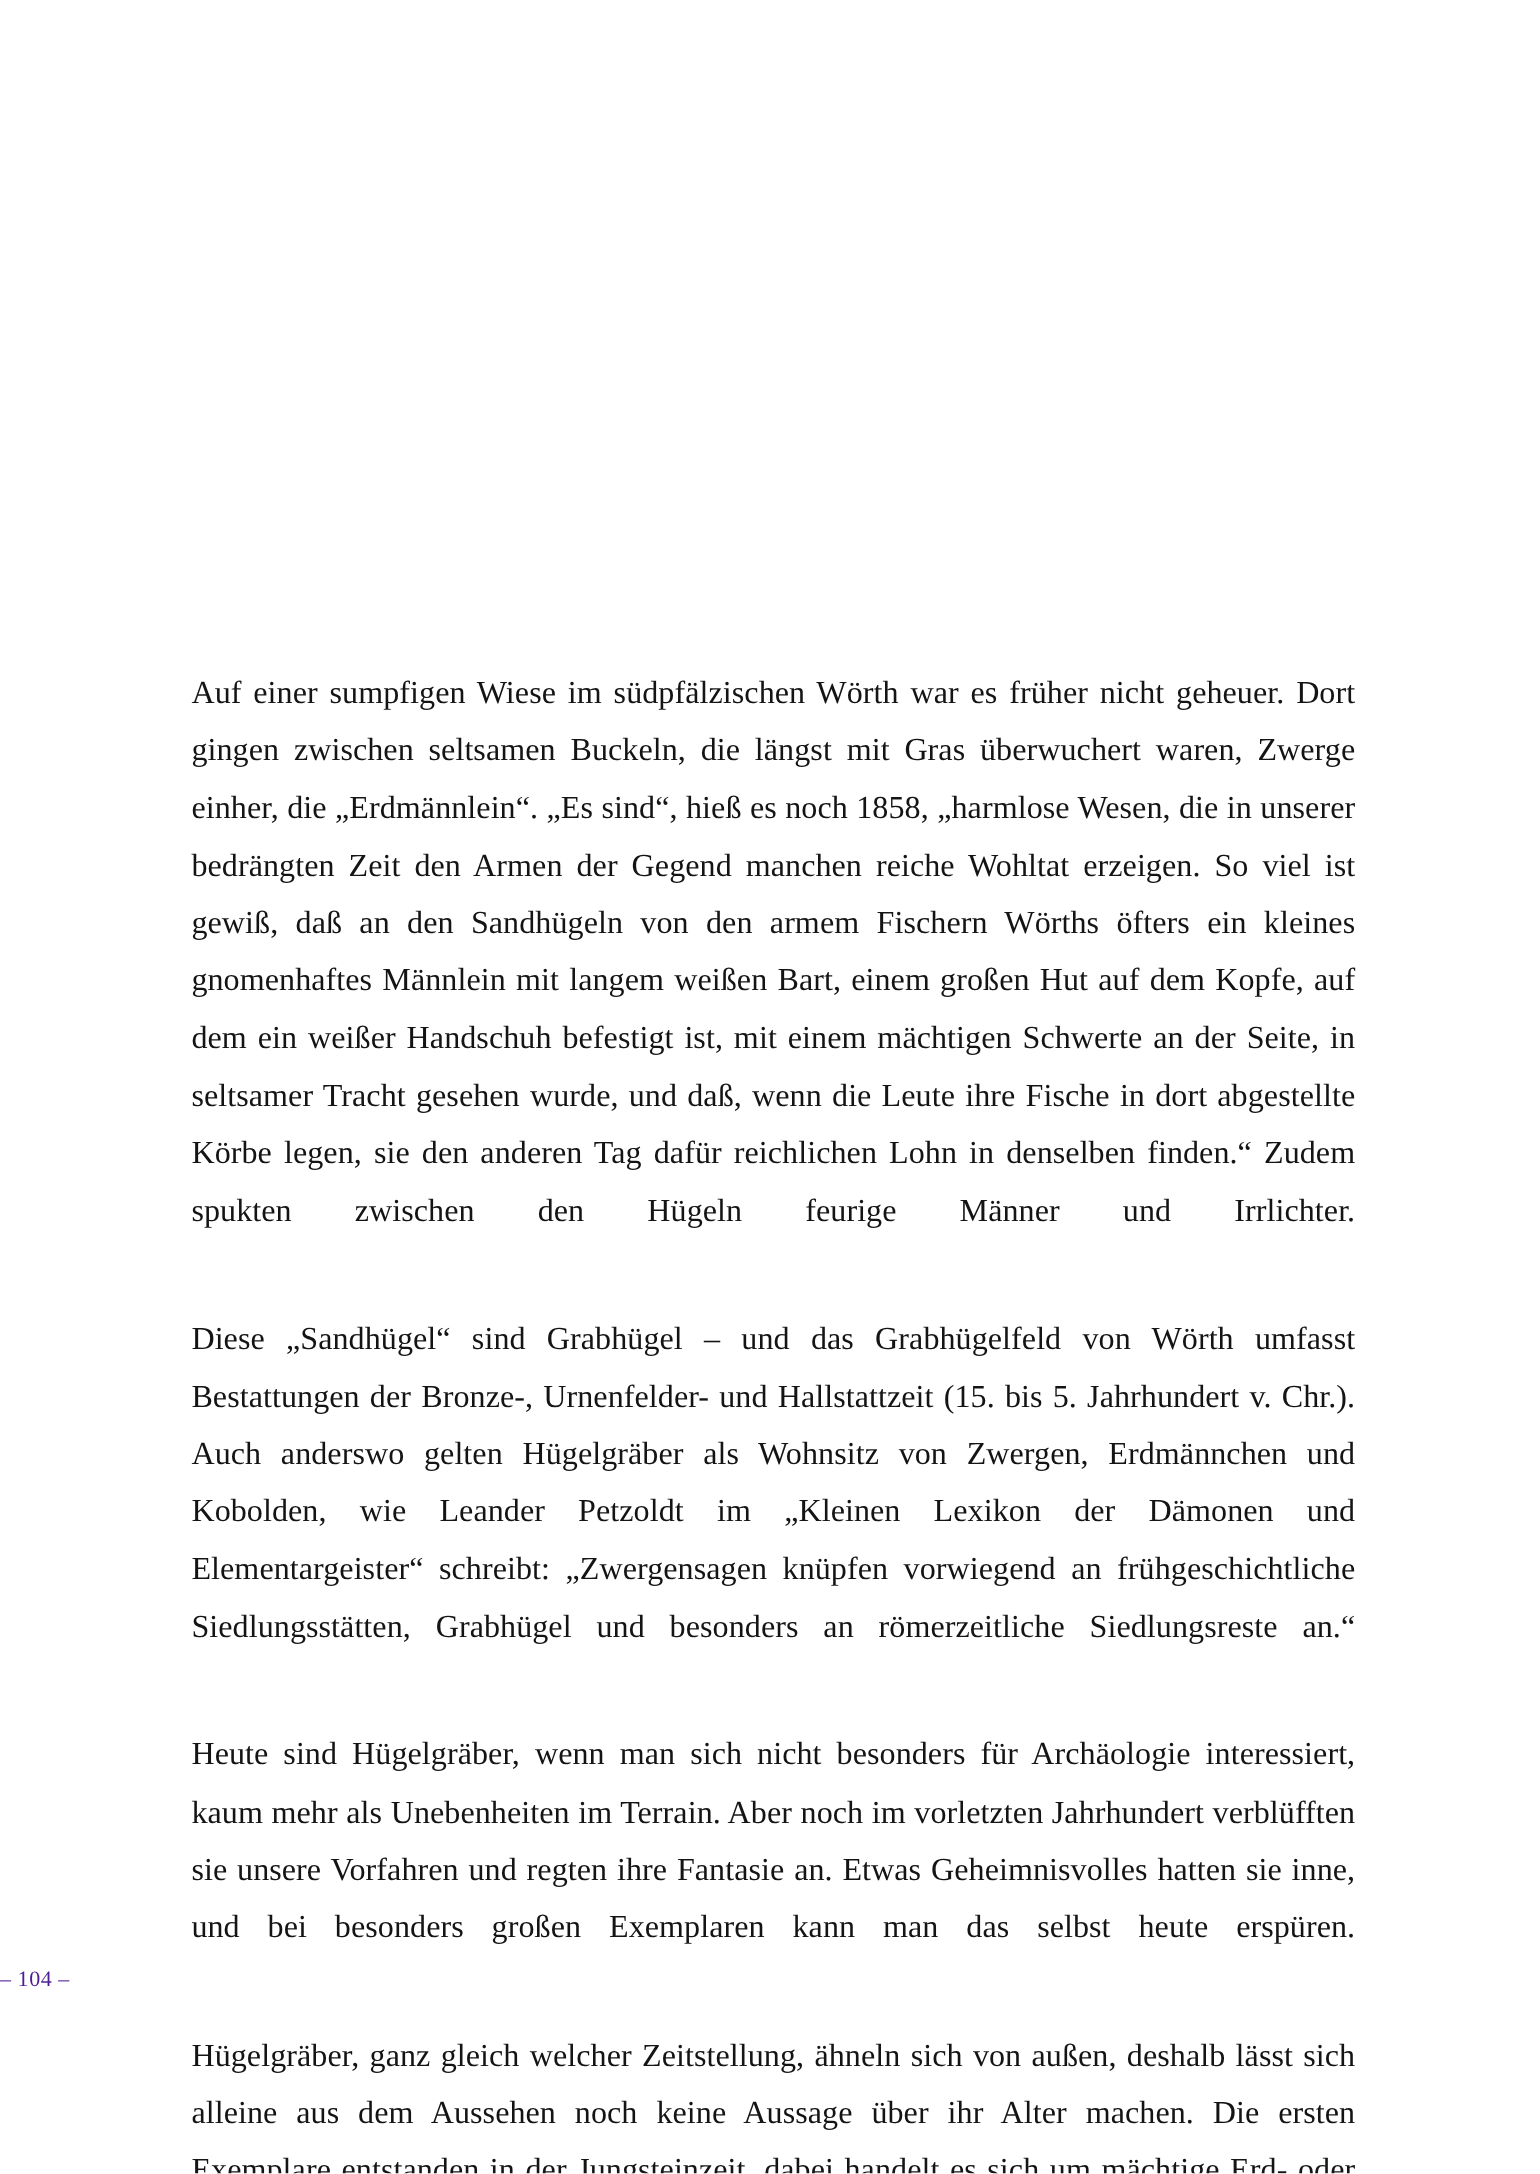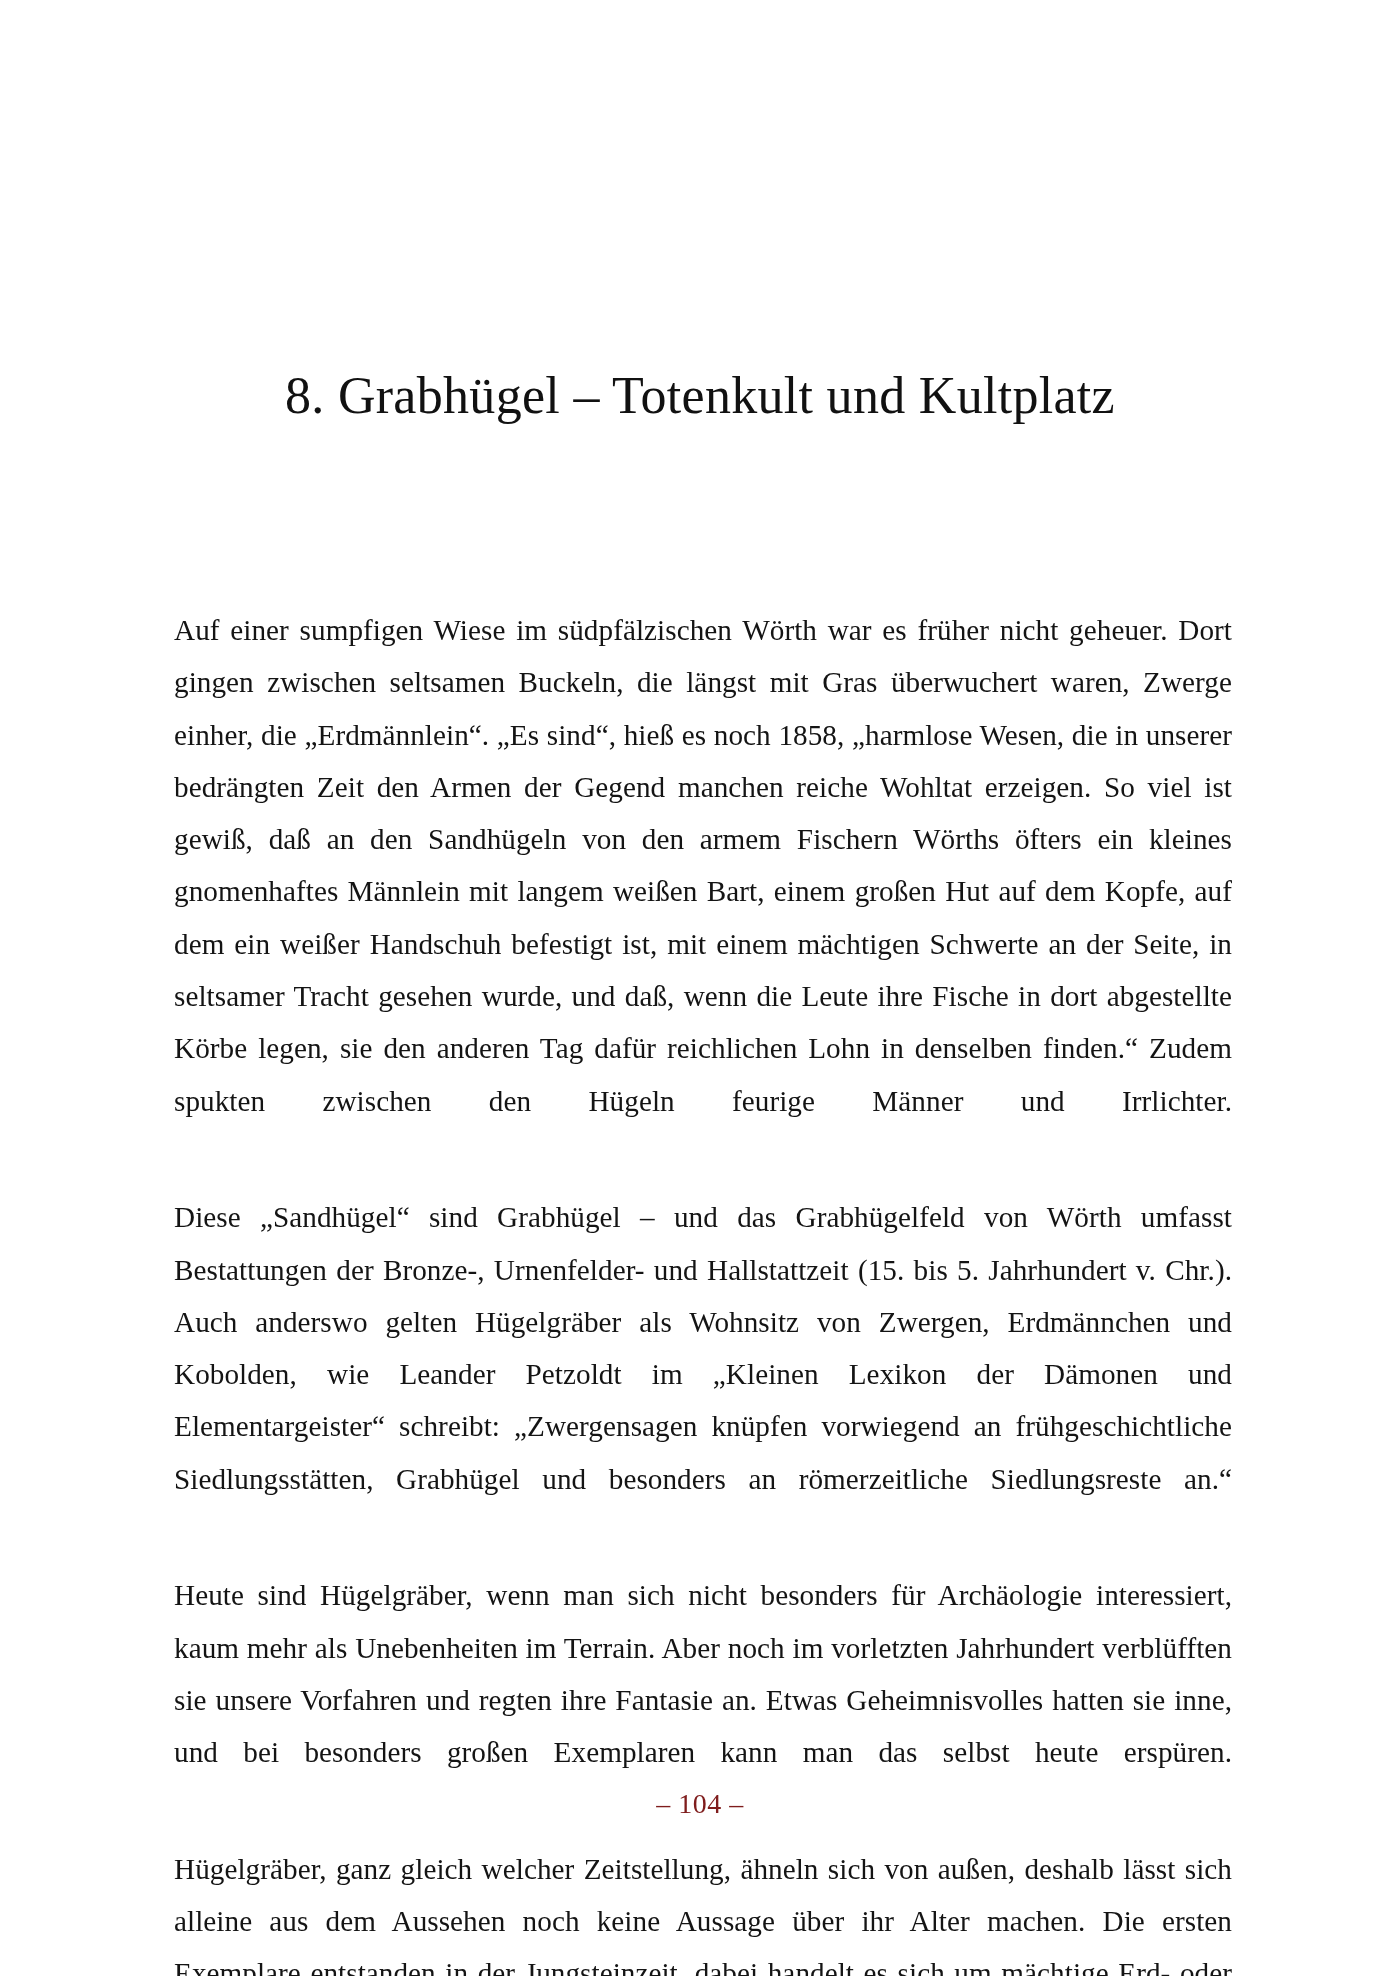--- a/index.html
+++ b/index.html
@@ -67,33 +67,31 @@
     display: inline-block;
     width: 100%;
   }
 
   
   .folio {
     position: absolute;
     left: 0;
     top: 1787px;
     width: 1400px;
-    text-align: center;
-    font-size: 28px;
+    font-size: 20px;
     line-height: 1.2;
-    color: #7f1d1d;
+    color: #4c1d95;
     letter-spacing: 0.5px;
   }
 </style>
 </head>
 <body>
 
 <div class="page">
 
-  <h1 class="chapter-title">8. Grabhügel – Totenkult und Kultplatz</h1>
 
   <div class="text-block">
     <p class="body-paragraph">Auf einer sumpfigen Wiese im südpfälzischen Wörth war es früher nicht geheuer. Dort gingen zwischen seltsamen Buckeln, die längst mit Gras überwuchert waren, Zwerge einher, die „Erdmännlein“. „Es sind“, hieß es noch 1858, „harmlose Wesen, die in unserer bedrängten Zeit den Armen der Gegend manchen reiche Wohltat erzeigen. So viel ist gewiß, daß an den Sandhügeln von den armem Fischern Wörths öfters ein kleines gnomenhaftes Männlein mit langem weißen Bart, einem großen Hut auf dem Kopfe, auf dem ein weißer Handschuh befestigt ist, mit einem mächtigen Schwerte an der Seite, in seltsamer Tracht gesehen wurde, und daß, wenn die Leute ihre Fische in dort abgestellte Körbe legen, sie den anderen Tag dafür reichlichen Lohn in denselben finden.“ Zudem spukten zwischen den Hügeln feurige Männer und Irrlichter.</p>
     <p class="body-paragraph">Diese „Sandhügel“ sind Grabhügel – und das Grabhügelfeld von Wörth umfasst Bestattungen der Bronze-, Urnenfelder- und Hallstattzeit (15. bis 5. Jahrhundert v. Chr.). Auch anderswo gelten Hügelgräber als Wohnsitz von Zwergen, Erdmännchen und Kobolden, wie Leander Petzoldt im „Kleinen Lexikon der Dämonen und Elementargeister“ schreibt: „Zwergensagen knüpfen vorwiegend an frühgeschichtliche Siedlungsstätten, Grabhügel und besonders an römerzeitliche Siedlungsreste an.“</p>
     <p class="body-paragraph">Heute sind Hügelgräber, wenn man sich nicht besonders für Archäologie interessiert, kaum mehr als Unebenheiten im Terrain. Aber noch im vorletzten Jahrhundert verblüfften sie unsere Vorfahren und regten ihre Fantasie an. Etwas Geheimnisvolles hatten sie inne, und bei besonders großen Exemplaren kann man das selbst heute erspüren.</p>
     <p class="body-paragraph">Hügelgräber, ganz gleich welcher Zeitstellung, ähneln sich von außen, deshalb lässt sich alleine aus dem Aussehen noch keine Aussage über ihr Alter machen. Die ersten Exemplare entstanden in der Jungsteinzeit, dabei handelt es sich um mächtige Erd- oder Steinpackungen über Großsteingräbern. In diesen Dolmen wurden aber keine Individuen bestattet, es handelte sich um Sippen- oder Gemeinschaftsgräber, also Dorffriedhöfe, oft mit Dutzenden Beisetzungen über lange Zeiträume.</p>
   </div>
 
   <div class="folio">– 104 –</div>
 

